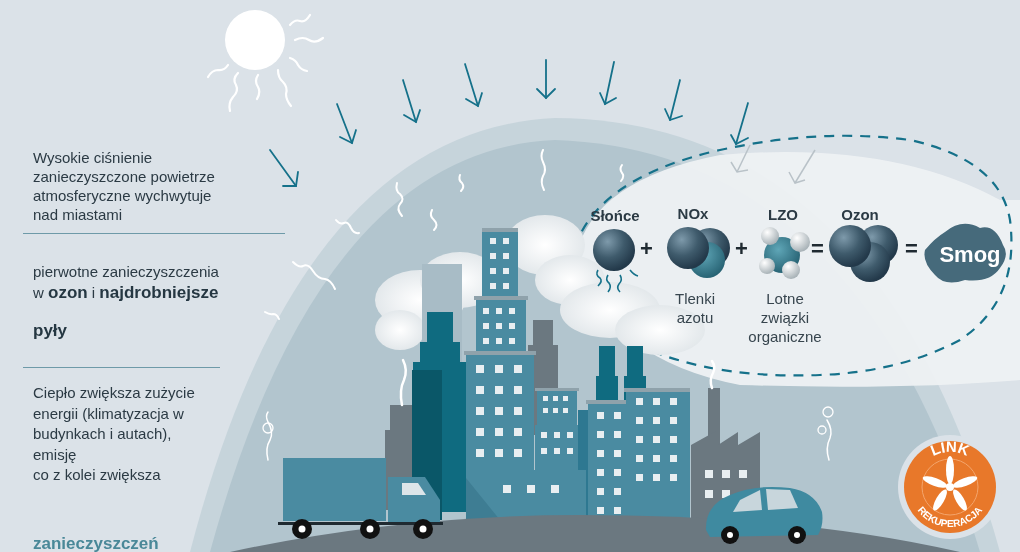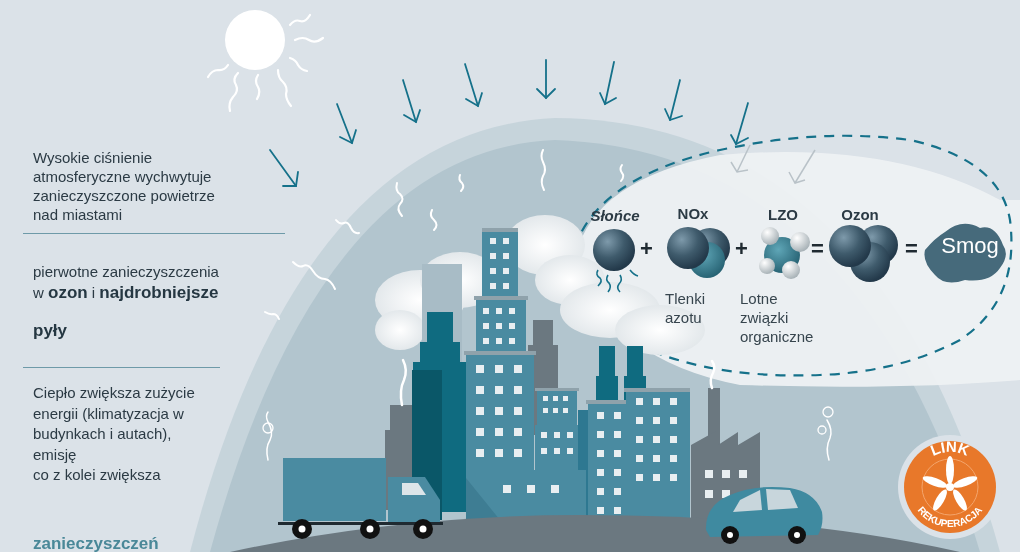--- a/index.html
+++ b/index.html
@@ -19,27 +19,28 @@
   .side-text .bold { font-weight: bold; font-size: 17px; color: #253742; }
   .side-text .accent { font-weight: bold; font-size: 17px; color: #4a8898; line-height: 22px; margin-top: 47px; }
   .divider { position: absolute; left: 23px; height: 1px; background: #6e9aa8; }
 
   .eq-label {
     position: absolute; font-weight: bold; font-size: 15px; color: #2b3a44;
     text-align: center;
   }
   .eq-sub {
     position: absolute; font-size: 15px; line-height: 19px; color: #37454e;
+    text-align: center;
   }
   .op {
     position: absolute; font-weight: bold; font-size: 22px; color: #1f2a31;
   }
   .smog-text {
-    position: absolute; left: 935px; top: 233px; width: 70px; text-align: center;
-    color: #ffffff; font-weight: normal; font-size: 22px;
+    position: absolute; left: 935px; top: 242px; width: 70px; text-align: center;
+    color: #ffffff; font-weight: bold; font-size: 22px;
   }
   .badge-text { font-family: "Liberation Sans", sans-serif; font-weight: bold; fill: #ffffff; }
 </style>
 </head>
 <body>
 
 <div class="stage">
   <svg width="1020" height="552" viewBox="0 0 1020 552">
     <defs>
       <radialGradient id="mol" cx="35%" cy="30%" r="70%">
@@ -339,22 +340,22 @@
       </g>
       <path id="badgeTop" d="M915 487 A35 35 0 0 1 985 487" fill="none"></path>
       <path id="badgeBottom" d="M910 487 A40 40 0 0 0 990 487" fill="none"></path>
       <text class="badge-text" font-size="15"><textPath href="#badgeTop" startOffset="50%" text-anchor="middle" id="badge-top-tp">LINK</textPath></text>
       <text class="badge-text" font-size="10"><textPath href="#badgeBottom" startOffset="50%" text-anchor="middle" id="badge-bottom-tp">REKUPERACJA</textPath></text>
     </g>
   </svg>
 
   <div class="side-text" style="top:148px;">
     <div>Wysokie ciśnienie</div>
+    <div>zanieczyszczone powietrze</div>
     <div>atmosferyczne wychwytuje</div>
-    <div>zanieczyszczone powietrze</div>
     <div>nad miastami</div>
   </div>
   <div class="divider" style="top:233px; width:262px;"></div>
 
   <div class="side-text" style="top:262px;">
     <div>pierwotne zanieczyszczenia</div>
     <div style="margin-top:2px;">
       <span>w </span><span class="bold">ozon</span><span> i </span><span class="bold">najdrobniejsze</span>
     </div>
     <div class="bold" style="margin-top:19px;">pyły</div>
@@ -364,21 +365,21 @@
   <div class="side-text" style="top:383px; line-height:20.5px;">
     <div>Ciepło zwiększa zużycie</div>
     <div>energii (klimatyzacja w</div>
     <div>budynkach i autach),</div>
     <div>emisję</div>
     <div>co z kolei zwiększa</div>
     <div class="accent">zanieczyszczeń</div>
     <div class="accent">pierwotnych</div>
   </div>
 
-  <div class="eq-label" style="left:585px; top:207px; width:60px;font-style:italic;">Słońce</div>
+  <div class="eq-label" style="left:585px; top:207px; width:60px;">Słońce</div>
   <div class="eq-label" style="left:668px; top:205px; width:50px;">NOx</div>
   <div class="eq-label" style="left:758px; top:206px; width:40px;text-align:right;">LZO</div>
   <div class="eq-label" style="left:835px; top:206px; width:50px;">Ozon</div>
 
   <div class="op" style="left:640px; top:236px;">+</div>
   <div class="op" style="left:735px; top:236px;">+</div>
   <div class="op" style="left:811px; top:236px;">=</div>
   <div class="op" style="left:905px; top:236px;">=</div>
 
   <div class="smog-text">Smog</div>

